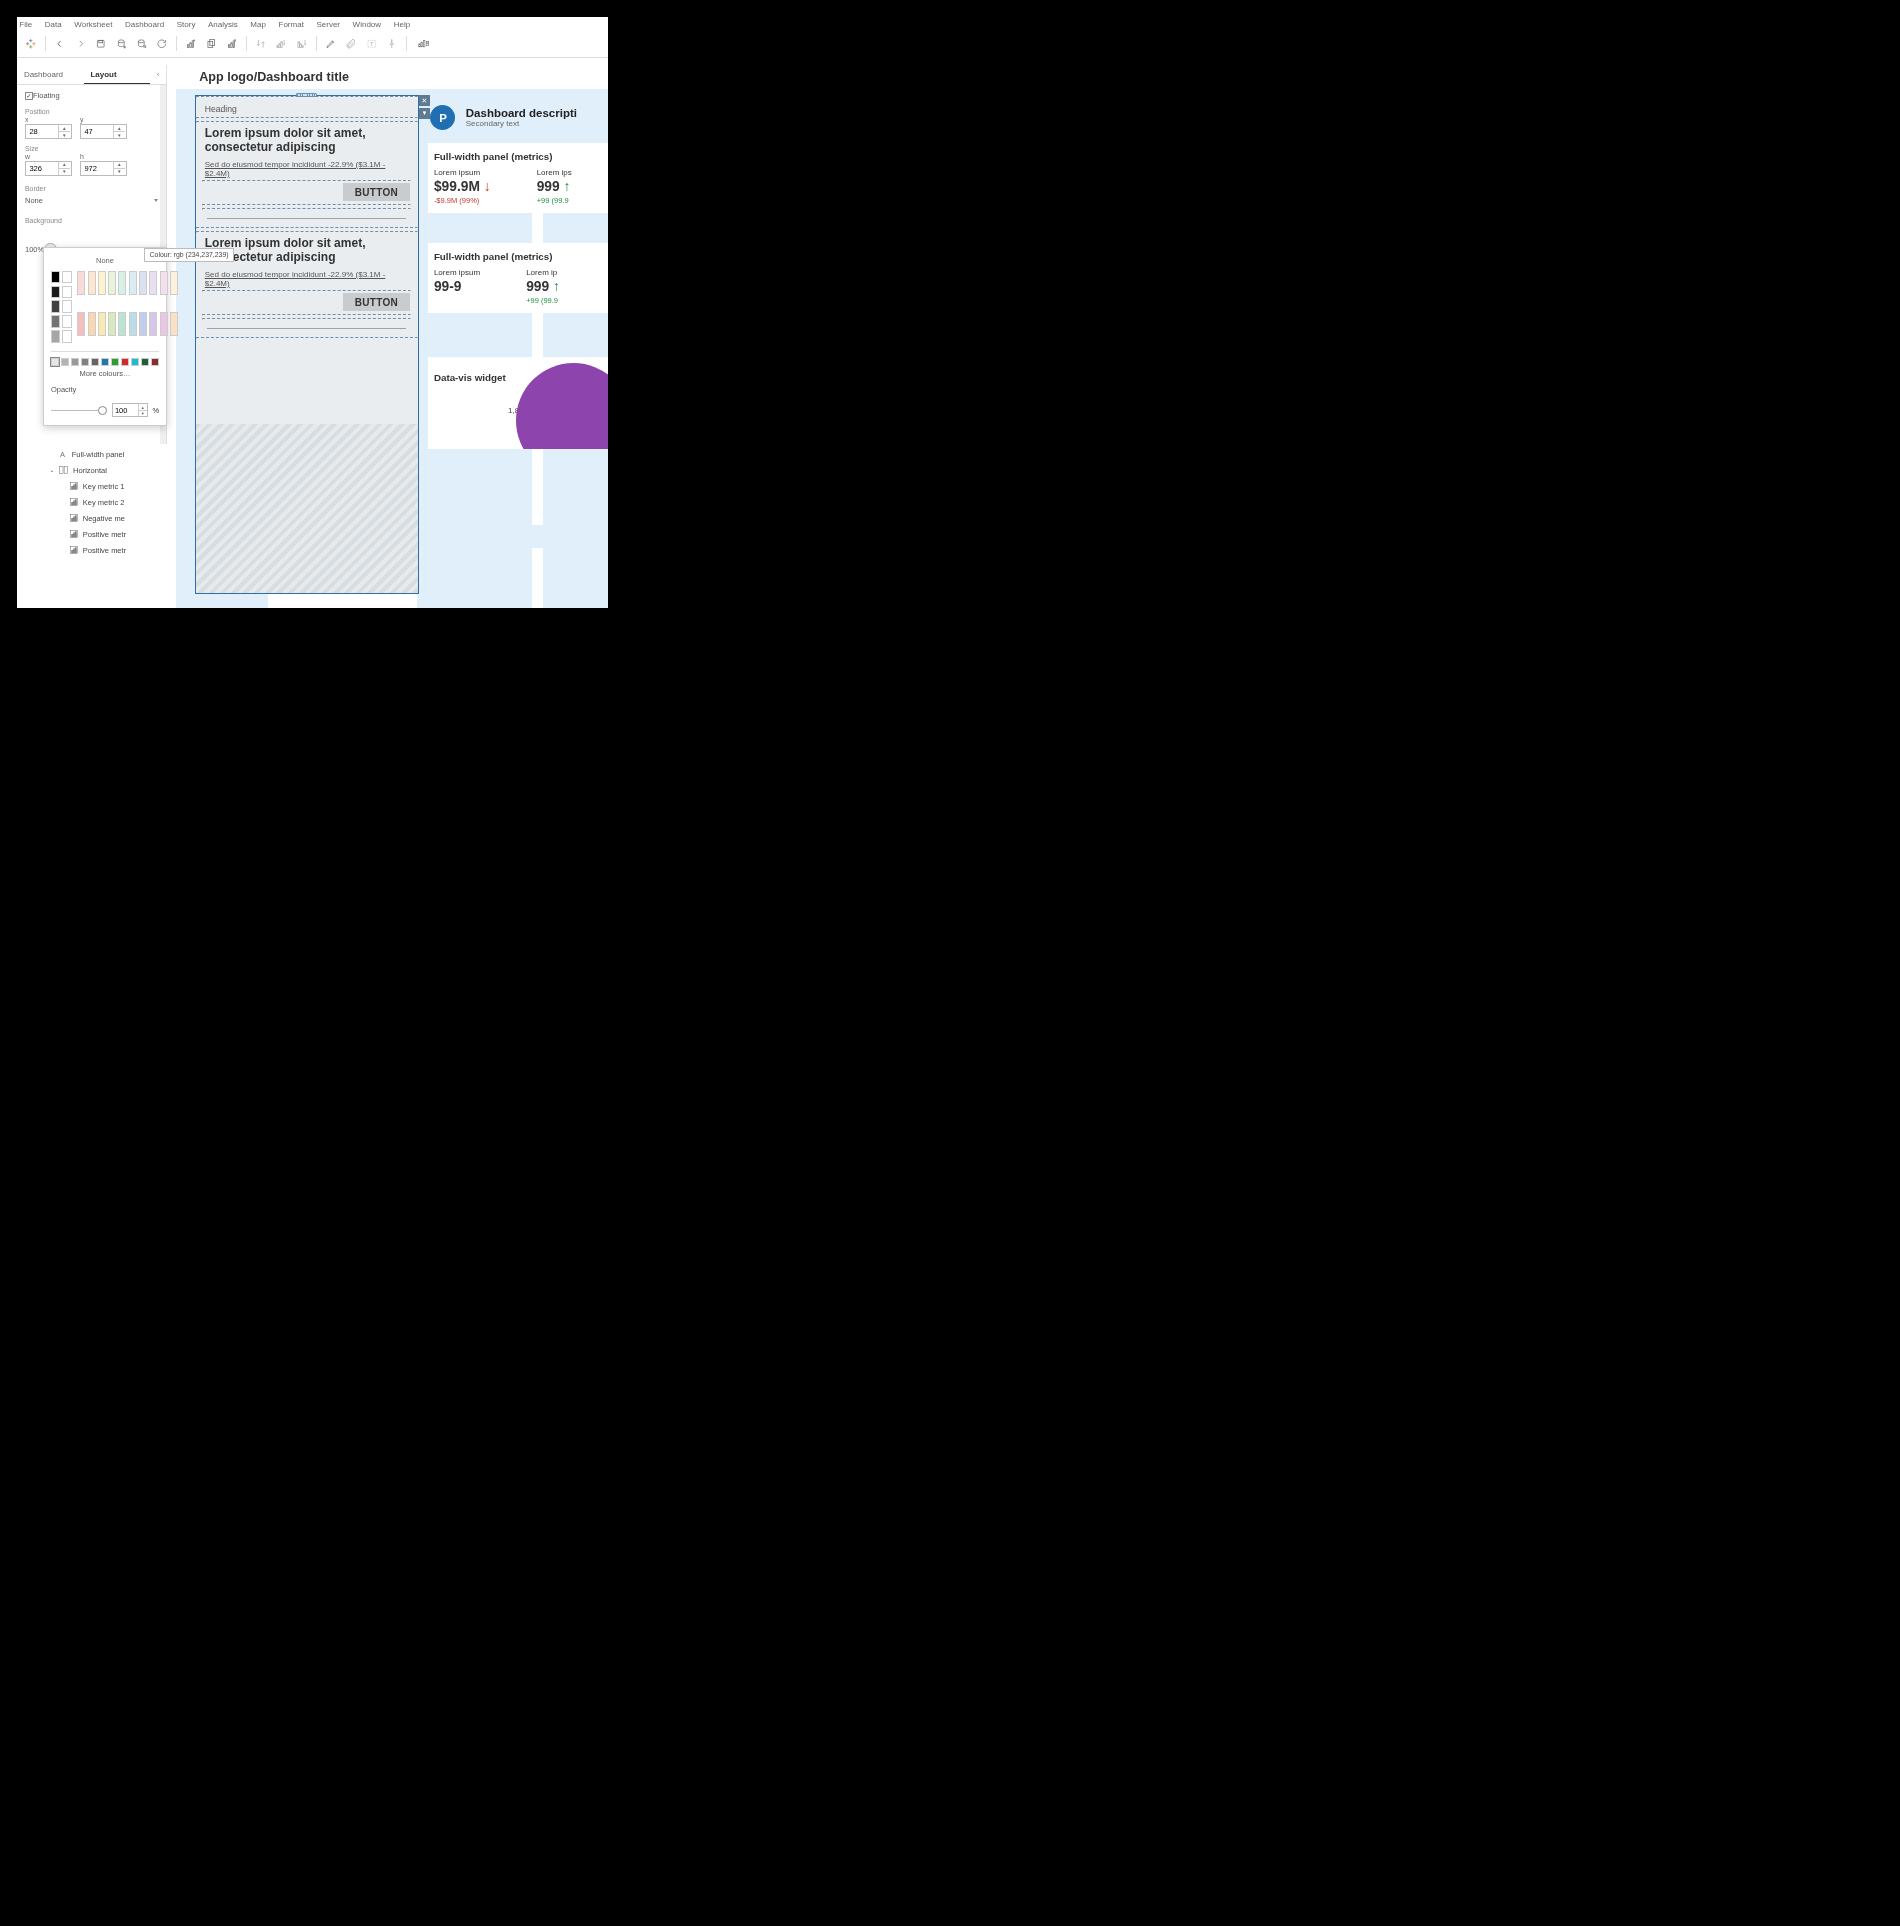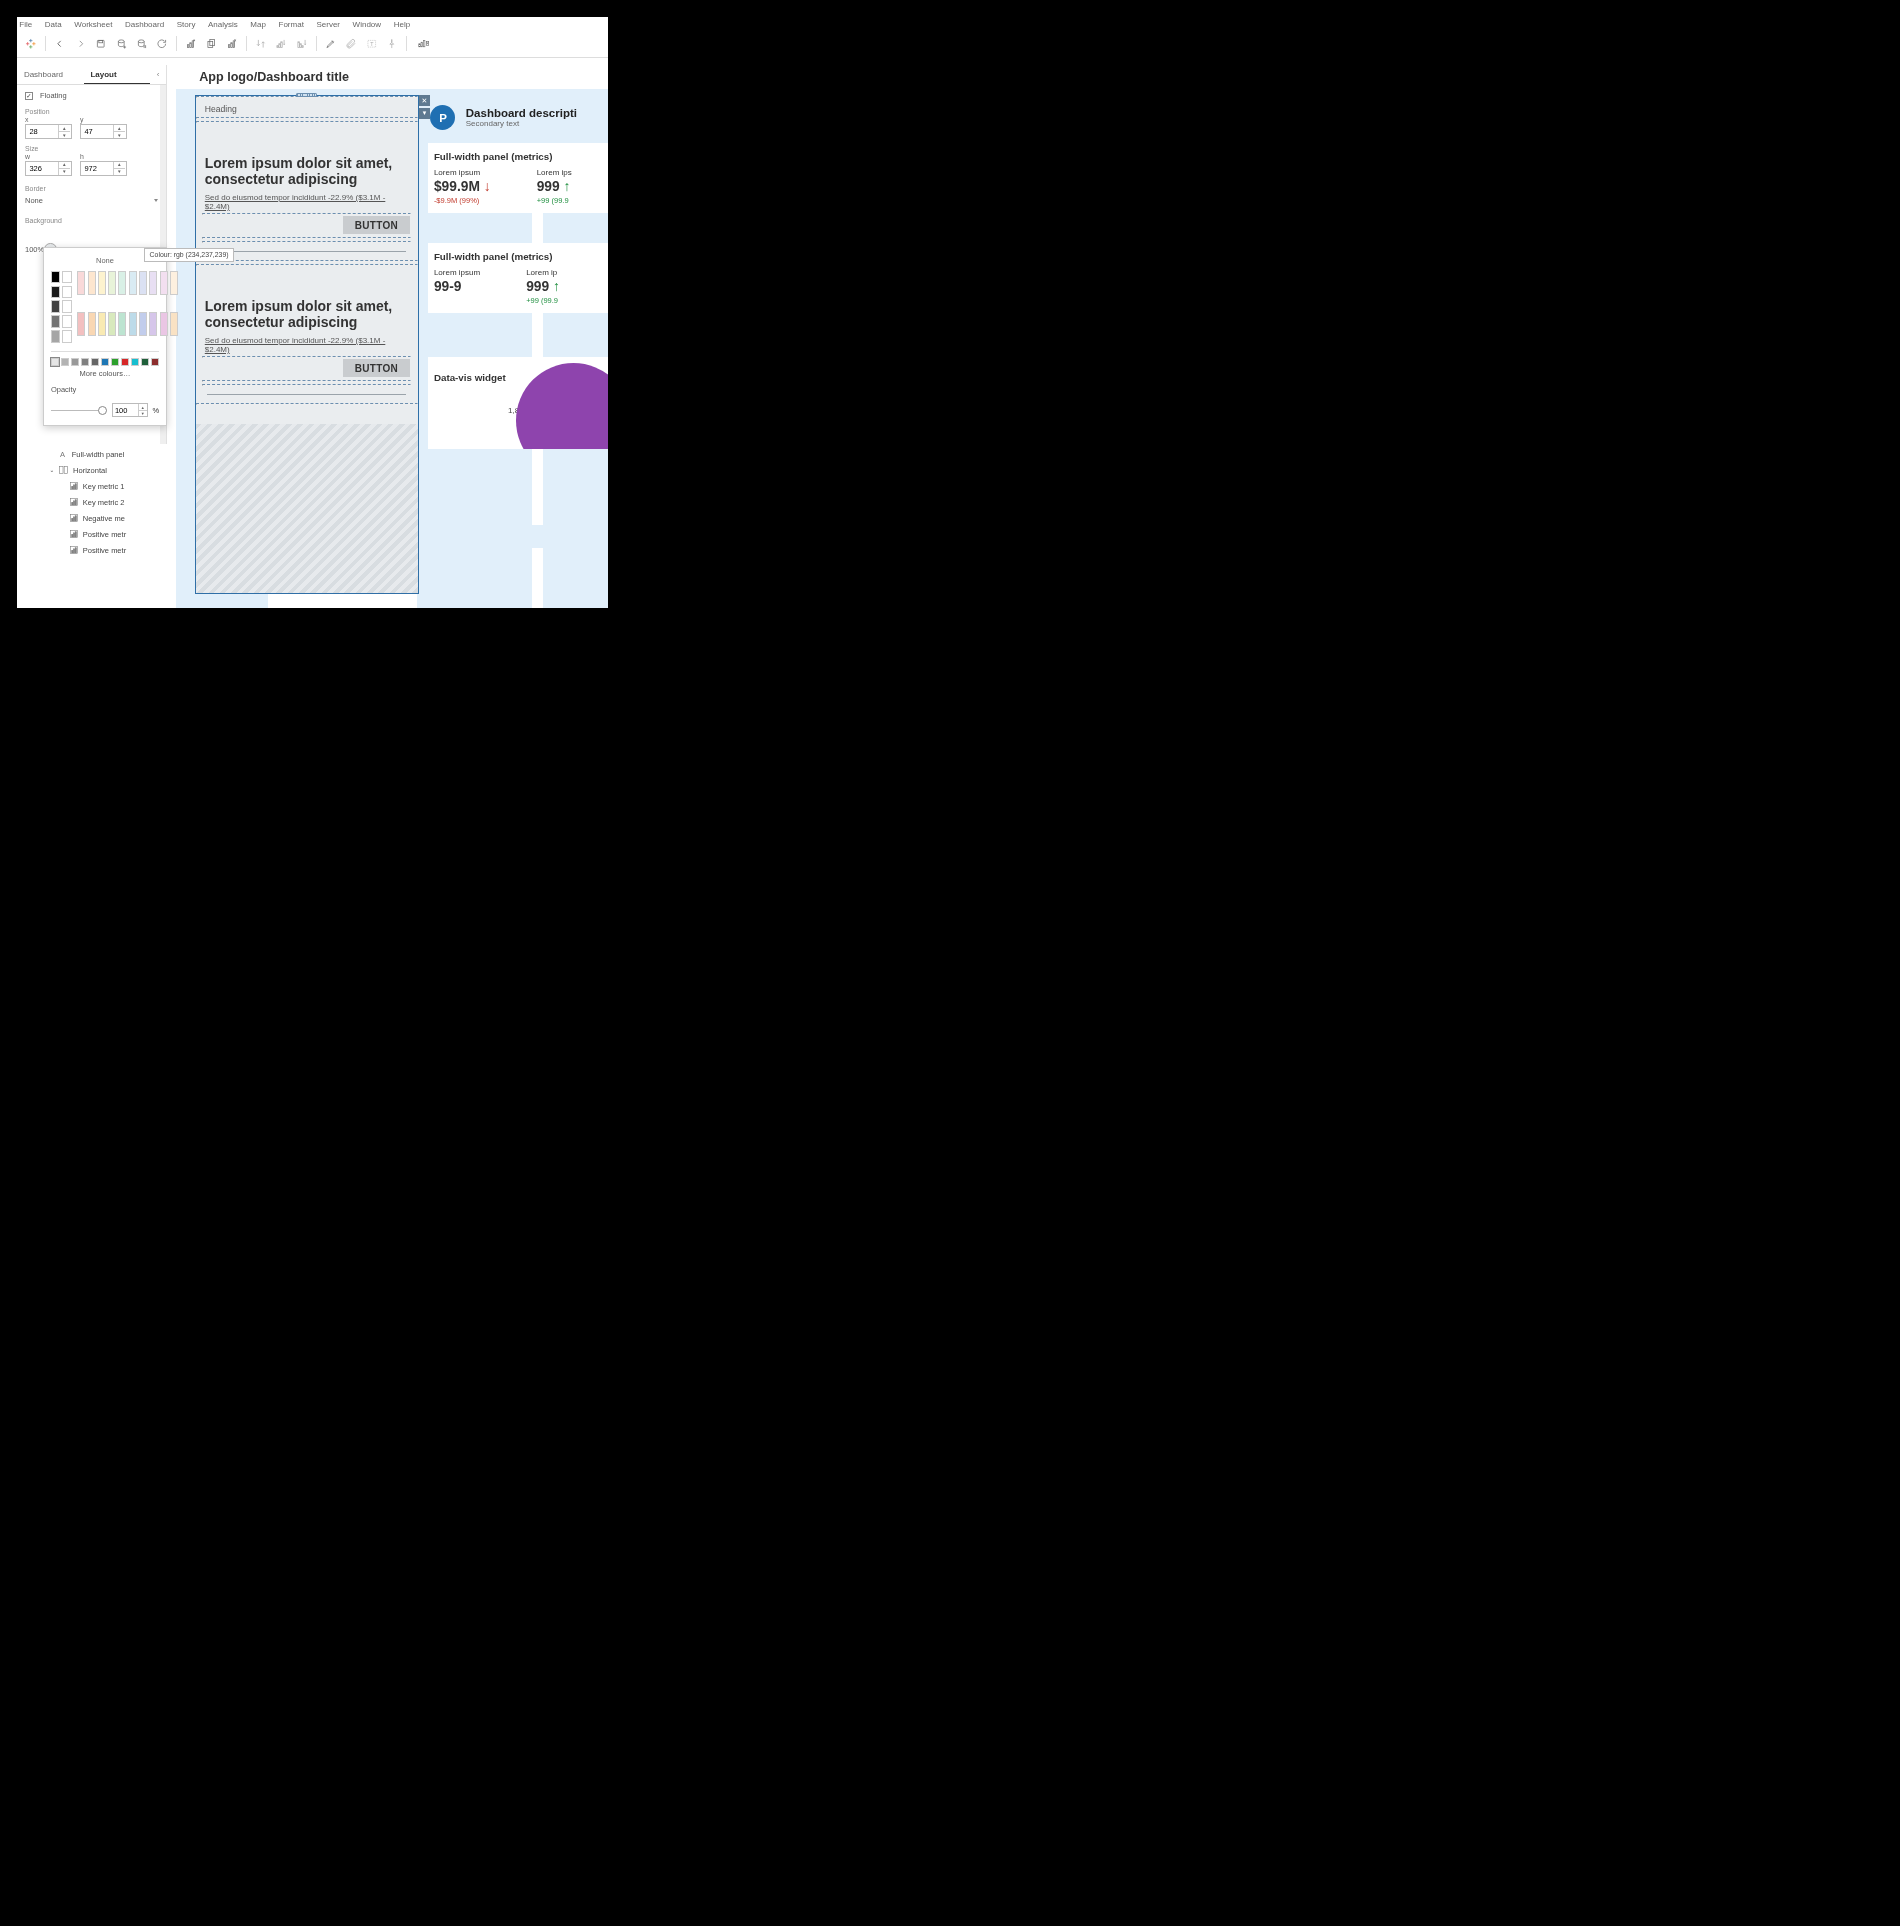--- a/index.html
+++ b/index.html
@@ -19,21 +19,21 @@
   .tb-logo { width:10.3px; height:10.3px; }
 
   
   .left { position:absolute; left:0; top:48px; width:150px; bottom:0; border-right:0.6px solid #e0e0e0; background:#fff; }
   .tabs { display:flex; border-bottom:0.6px solid #ddd; }
   .tabs .tab { flex:1; padding:4.6px 6.9px; color:#666; }
   .tabs .tab.active { font-weight:600; color:#333; border-bottom:1.1px solid #333; }
   .tabs .collapse { width:16px; text-align:center; color:#888; padding-top:4.6px; }
 
   .lp-body { padding:5.7px 8px; font-size:7.5px; color:#555; }
-  .checkbox-row { display:flex; align-items:flex-end; gap:7px; margin-bottom:8px; }
+  .checkbox-row { display:flex; align-items:flex-end; gap:0; margin-bottom:8px; }
   .cb { width:8px; height:8px; border:0.6px solid #888; display:flex; align-items:center; justify-content:center; }
   .cb::after { content:"✓"; font-size:6.3px; color:#333; }
 
   .field-label { color:#888; font-size:6.9px; margin:2.3px 0 1.1px 0; }
   .sublabel { color:#666; font-size:6.9px; margin-bottom:1.1px; }
   .pair { display:flex; gap:8px; }
   .spinner { display:flex; border:0.6px solid #bbb; height:15px; width:47px; }
   .spinner input { border:none; width:32px; padding:0 3.4px; font-size:7.5px; }
   .spinner .arrows { width:11.5px; border-left:0.6px solid #ccc; display:flex; flex-direction:column; }
   .spinner .arrows div { flex:1; display:flex; align-items:center; justify-content:center; font-size:4.6px; color:#666; }
@@ -79,21 +79,21 @@
 
   
   .float-card { position:absolute; left:18.4px; top:30px; width:224px; height:499px; border:1.1px solid #2f6fa7; background:#eaedef; z-index:10; }
   .grip { position:absolute; left:50%; top:-3.4px; width:20.7px; height:4.6px; margin-left:-10.3px; border:0.6px solid #6b8fb0; border-radius:1.1px; background:repeating-linear-gradient(90deg,#6b8fb0 0 0.6px,#cfe1f0 0.6px 1.7px); }
   .card-ctrls { position:absolute; right:-12.6px; top:-1.1px; width:11.5px; }
   .card-ctrls div { width:11.5px; height:11.5px; background:#5f7a91; color:#fff; font-size:6.9px; display:flex; align-items:center; justify-content:center; margin-bottom:1.1px; }
   .dash { border-top:0.9px dashed #6b8fb0; margin:0; }
   .dash-inset { margin:0 6.9px; }
   .heading { padding:5.7px 9.2px 3.4px 9.2px; font-size:8.6px; color:#555; }
   .block { padding:3.4px 9.2px 2.3px 9.2px; }
-  .block-title { font-weight:700; font-size:14px; color:#333; margin-bottom:5.7px;margin-top:29px; }
+  .block-title { font-weight:700; font-size:12px; color:#333; margin-bottom:5.7px; }
   .block-body { font-size:8px; color:#555;text-decoration:underline; }
   .btn { background:#c9cccf; color:#333; font-weight:600; font-size:10px; letter-spacing:0.3px; padding:3.4px 11.5px; display:inline-block; }
   .btn-row { text-align:right; padding:1.1px 8px 1.1px 8px; }
   .thin-sep { border:none; border-top:0.6px solid #9aa3aa; margin:8px 11.5px; }
   .hatched { background:repeating-linear-gradient(135deg,#d8dde1 0 4px,#e7eaed 4px 8px); }
   .hatched-fill { position:absolute; left:0; right:0; top:328px; bottom:0; }
 
   
   .preview { position:absolute; left:252px; top:30px; right:0; bottom:0; }
   .desc-row { display:flex; align-items:center; gap:10.3px; padding:10.3px 0 12.6px 2.3px; }

